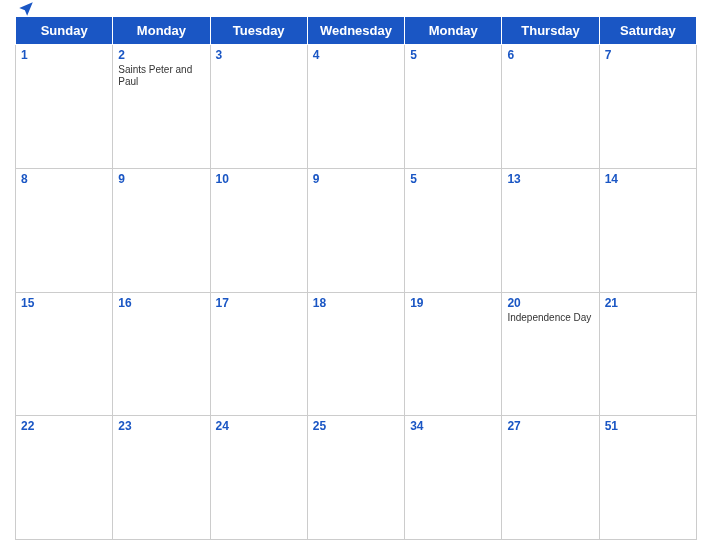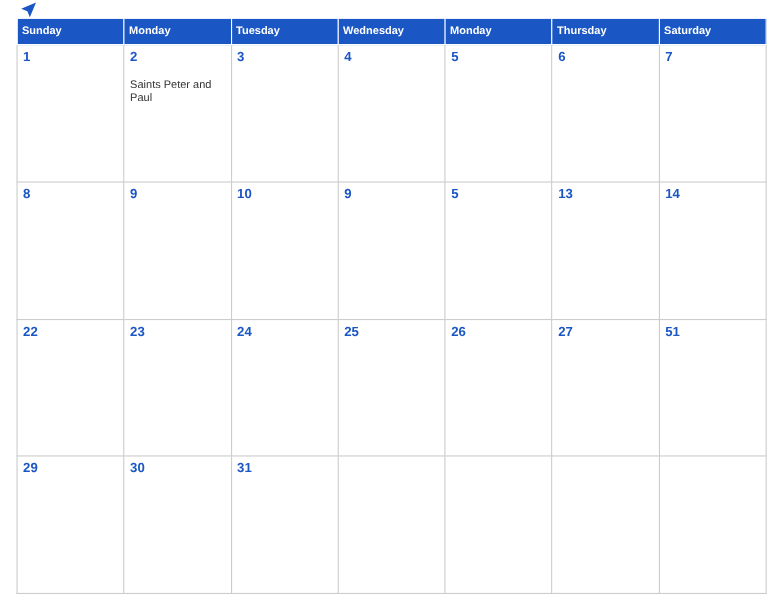--- a/index.html
+++ b/index.html
@@ -59,22 +59,22 @@
 
     .calendar {
       width: 100%;
       border-collapse: collapse;
       flex: 1;
     }
 
     .calendar th {
       background-color: #1a56c4;
       color: #fff;
-      text-align: left;
-      font-size: 10px;
+      text-align: center;
+      font-size: 13px;
       font-weight: bold;
       padding: 6px 4px;
       border: 1px solid #fff;
     }
 
     .calendar td {
       border: 1px solid #ccc;
       vertical-align: top;
       padding: 3px 5px;
       width: calc(100% / 7);
@@ -83,21 +83,21 @@
 
     .day-number {
       font-size: 12px;
       color: #1a56c4;
       font-weight: bold;
     }
 
     .holiday-name {
       font-size: 10px;
       color: #333;
-      margin-top: 14px;
+      margin-top: 2px;
       line-height: 1.2;
     }
 
     .empty-cell {
       background: #fff;
     }
 
     
     .bird-svg {
       width: 18px;
@@ -176,50 +176,59 @@
         </td>
         <td>
           <div class="day-number">13</div>
         </td>
         <td>
           <div class="day-number">14</div>
         </td>
       </tr>
       <tr>
         <td>
+          <div class="day-number">15</div>
+        </td>
+        <td>
+          <div class="day-number">16</div>
+        </td>
+        <td>
+          <div class="day-number">17</div>
+        </td>
+        <td>
+          <div class="day-number">18</div>
+        </td>
+        <td>
+          <div class="day-number">19</div>
+        </td>
+        <td>
+          <div class="day-number">20</div>
+          <div class="holiday-name">Independence Day</div>
+        </td>
+        <td>
+          <div class="day-number">21</div>
+        </td>
+      </tr>
+      <tr>
+        <td>
           <div class="day-number">22</div>
         </td>
         <td>
           <div class="day-number">23</div>
         </td>
         <td>
           <div class="day-number">24</div>
         </td>
         <td>
           <div class="day-number">25</div>
         </td>
         <td>
-          <div class="day-number">26</div>
+          <div class="day-number">34</div>
         </td>
         <td>
           <div class="day-number">27</div>
         </td>
         <td>
           <div class="day-number">51</div>
         </td>
-      </tr>
-      <tr>
-        <td>
-          <div class="day-number">29</div>
-        </td>
-        <td>
-          <div class="day-number">30</div>
-        </td>
-        <td>
-          <div class="day-number">31</div>
-        </td>
-        <td class="empty-cell"></td>
-        <td class="empty-cell"></td>
-        <td class="empty-cell"></td>
-        <td class="empty-cell"></td>
       </tr>
     </tbody>
 </table>
 
 </body></html>

